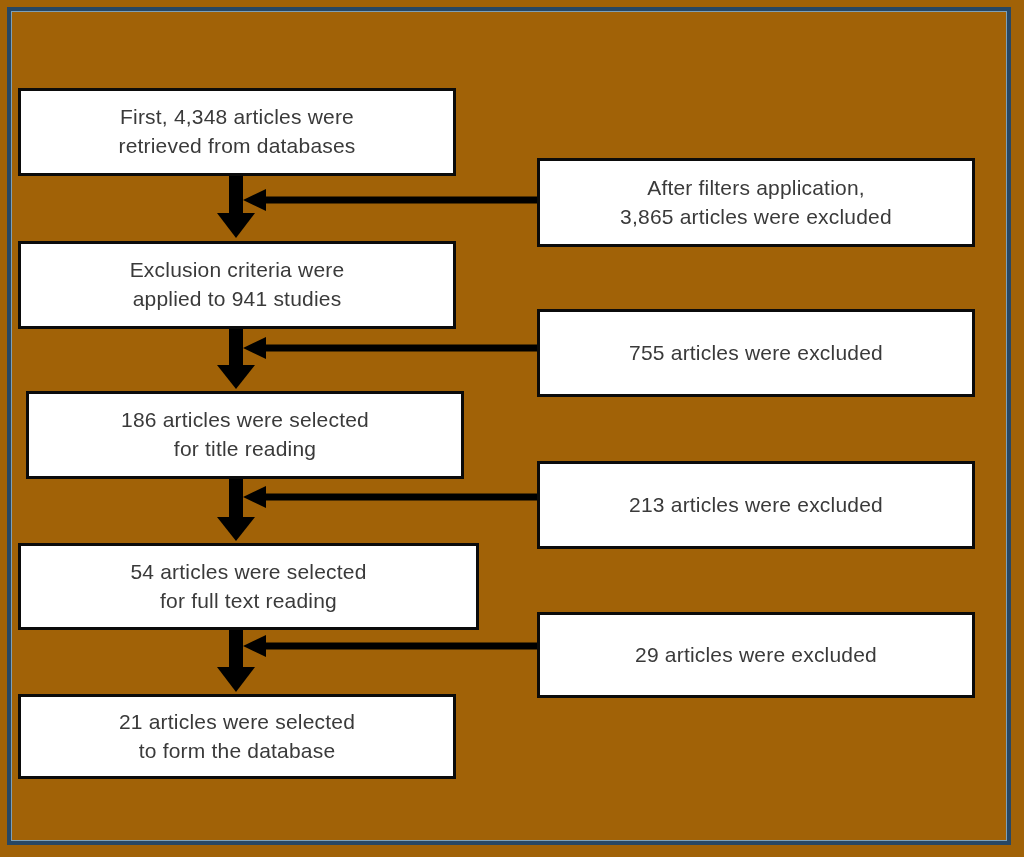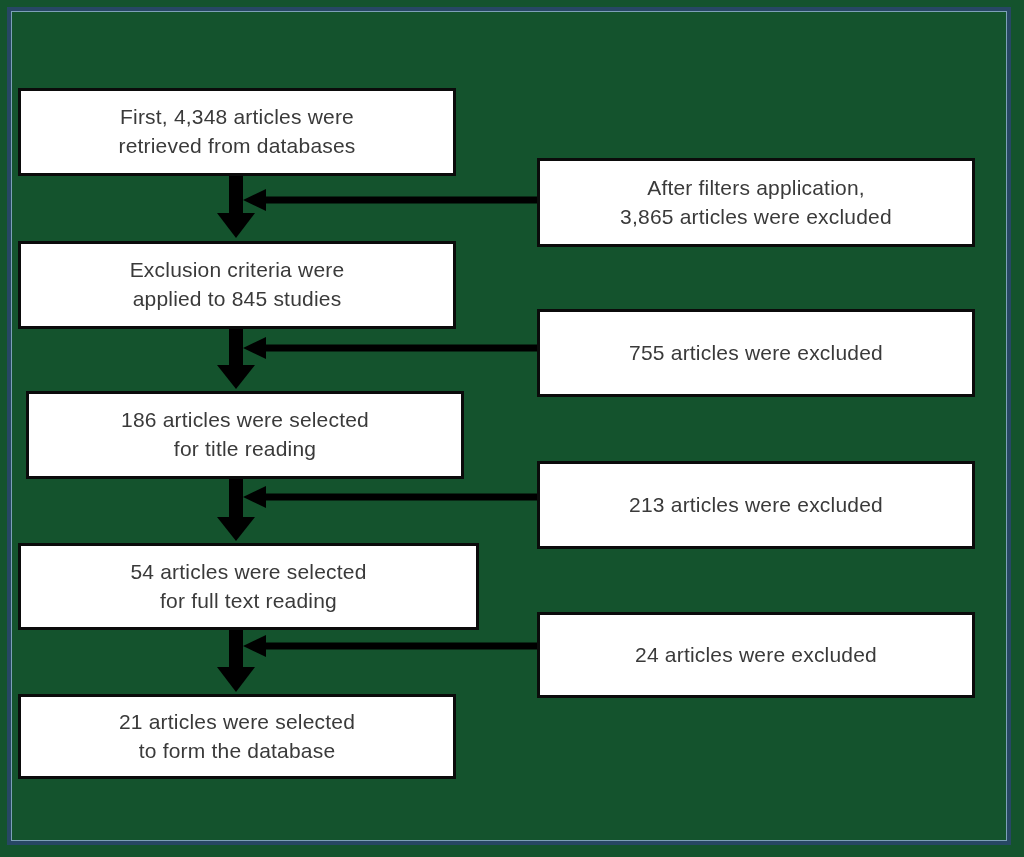--- a/index.html
+++ b/index.html
@@ -4,21 +4,21 @@
 <style>
   html, body {
     margin: 0;
     padding: 0;
     background: #ffffff;
   }
   .canvas {
     position: relative;
     width: 1024px;
     height: 857px;
-    background: #14532d;
+    background: #a16207;
     font-family: "Liberation Sans", sans-serif;
     overflow: hidden;
   }
   .outer-frame {
     position: absolute;
     left: 7px;
     top: 7px;
     width: 1004px;
     height: 838px;
     border: 4px solid #274764;
@@ -100,27 +100,27 @@
     </g>
     <g>
       <rect x="261" y="642.5" width="279" height="7"></rect>
       <polygon points="243,646 266,635 266,657"></polygon>
     </g>
   </svg>
 
   <div class="flow-box box-l1">First, 4,348 articles were
 retrieved from databases</div>
   <div class="flow-box box-l2">Exclusion criteria were
-applied to 845 studies</div>
+applied to 941 studies</div>
   <div class="flow-box box-l3">186 articles were selected
 for title reading</div>
   <div class="flow-box box-l4">54 articles were selected
 for full text reading</div>
   <div class="flow-box box-l5">21 articles were selected
 to form the database</div>
 
   <div class="flow-box box-r1">After filters application,
 3,865 articles were excluded</div>
   <div class="flow-box box-r2">755 articles were excluded</div>
   <div class="flow-box box-r3">213 articles were excluded</div>
-  <div class="flow-box box-r4">24 articles were excluded</div>
+  <div class="flow-box box-r4">29 articles were excluded</div>
 
 </div>
 
 </body></html>

